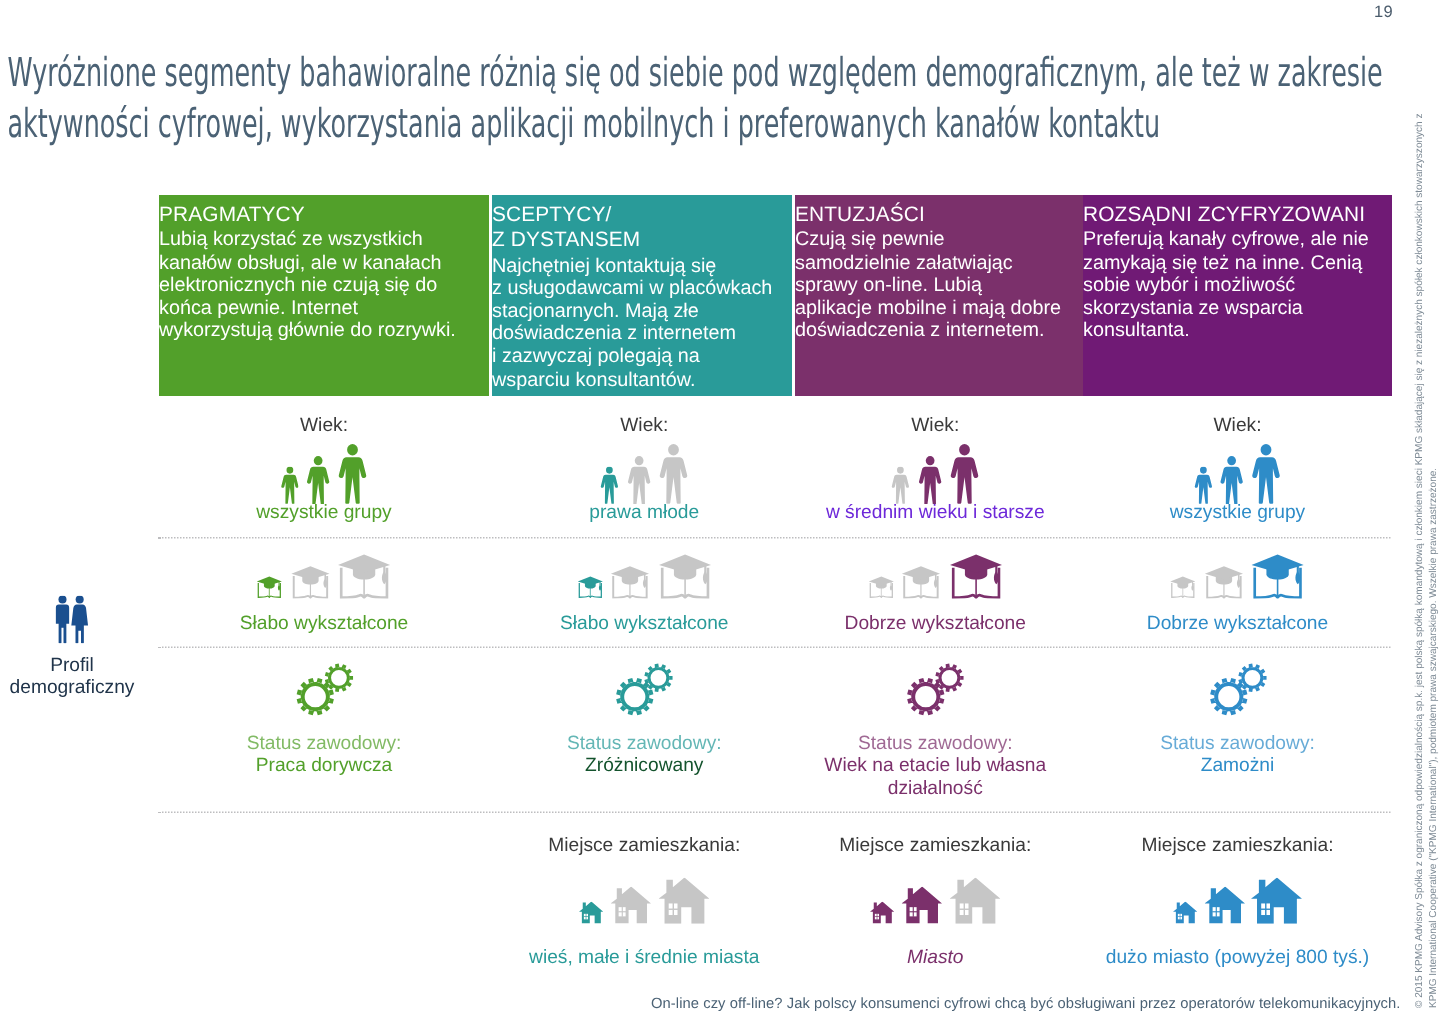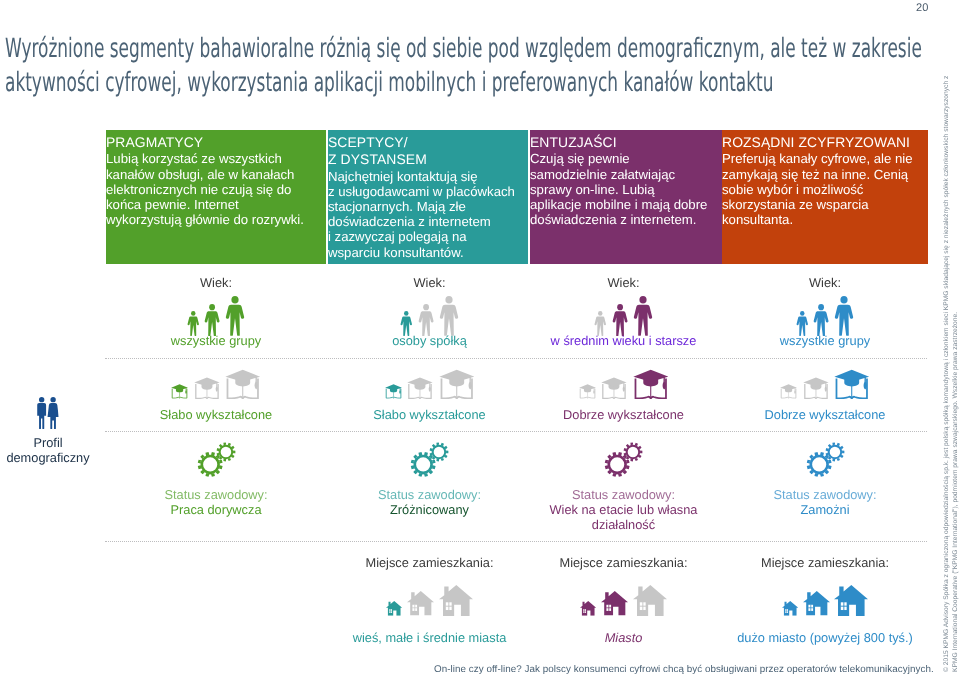--- a/index.html
+++ b/index.html
@@ -19,21 +19,21 @@
     font-size:26.5px;line-height:34px;color:#4b6275;font-weight:400;
     letter-spacing:0px;
     transform:scaleX(0.7115);transform-origin:0 0;}
   
   .seg{position:absolute;top:130px;height:134px;color:#fff;text-align:left;box-sizing:border-box;padding:4px 0 0 0;}
   .seg .hd{font-size:13.9px;letter-spacing:.1px;line-height:17.3px;white-space:pre-line;}
   .seg .bd{font-size:13.2px;line-height:15.2px;margin-top:0px;white-space:pre-line;}
   .seg1{left:106px;width:220px;background:#52a02a;}
   .seg2{left:328px;width:200px;background:#299b99;}
   .seg3{left:530px;width:212px;background:#7b306b;}
-  .seg4{left:722px;width:206px;background:#c2410c;}
+  .seg4{left:722px;width:206px;background:#701a75;}
   
   .row-cell{position:absolute;text-align:center;}
   .cap{font-size:12.8px;color:#3a3a3a;line-height:15px;}
   .val{font-size:12.8px;line-height:15px;}
   .people{display:flex;align-items:flex-end;justify-content:center;gap:2px;}
   
   .dotted{position:absolute;height:0;border-top:1px dotted #bdbdbf;}
   #div1{left:105px;top:358px;width:822px;}
   #div2{left:105px;top:431px;width:822px;}
   #div3{left:105px;top:541px;width:822px;}
@@ -46,21 +46,21 @@
   
   #copyright{position:absolute;left:941.5px;top:672px;width:660px;height:22px;
     transform:rotate(-90deg);transform-origin:0 0;
     font-size:6.7px;line-height:9.2px;color:#7d8a95;white-space:nowrap;}
   #copyright .cpline{white-space:nowrap;}
 </style>
 </head>
 <body>
 
 <div class="page">
-  <div id="page-number">20</div>
+  <div id="page-number">19</div>
   <div id="title">Wyróżnione segmenty bahawioralne różnią się od siebie pod względem demograficznym, ale też w zakresie aktywności cyfrowej, wykorzystania aplikacji mobilnych i preferowanych kanałów kontaktu</div>
 
   <div class="seg seg1">
     <div class="hd">PRAGMATYCY</div>
     <div class="bd">Lubią korzystać ze wszystkich
 kanałów obsługi, ale w kanałach
 elektronicznych nie czują się do
 końca pewnie. Internet
 wykorzystują głównie do rozrywki.</div>
   </div>
@@ -123,21 +123,21 @@
           <svg width="12.5" height="25" viewBox="0 0 100 200" style="fill: rgb(41, 155, 153); display: block;">
             <use href="#sym-person"></use>
           </svg>
           <svg width="16.2" height="32.5" viewBox="0 0 100 200" style="fill: rgb(198, 198, 198); display: block;">
             <use href="#sym-person"></use>
           </svg>
           <svg width="20" height="40" viewBox="0 0 100 200" style="fill: rgb(198, 198, 198); display: block;">
             <use href="#sym-person"></use>
           </svg>
         </div>
-        <div class="val" style="color: rgb(41, 155, 153); margin-top: -3px;">osoby spółką</div>
+        <div class="val" style="color: rgb(41, 155, 153); margin-top: -3px;">prawa młode</div>
       </div>
       <div class="row-cell" style="left: 533.5px; top: 275px; width: 180px; text-align: center;">
         <div class="cap">Wiek:</div>
         <div class="people" style="height: 41px; margin-top: 5px; gap: 5px;">
           <svg width="12.5" height="25" viewBox="0 0 100 200" style="fill: rgb(198, 198, 198); display: block;">
             <use href="#sym-person"></use>
           </svg>
           <svg width="16.2" height="32.5" viewBox="0 0 100 200" style="fill: rgb(123, 48, 107); display: block;">
             <use href="#sym-person"></use>
           </svg>

